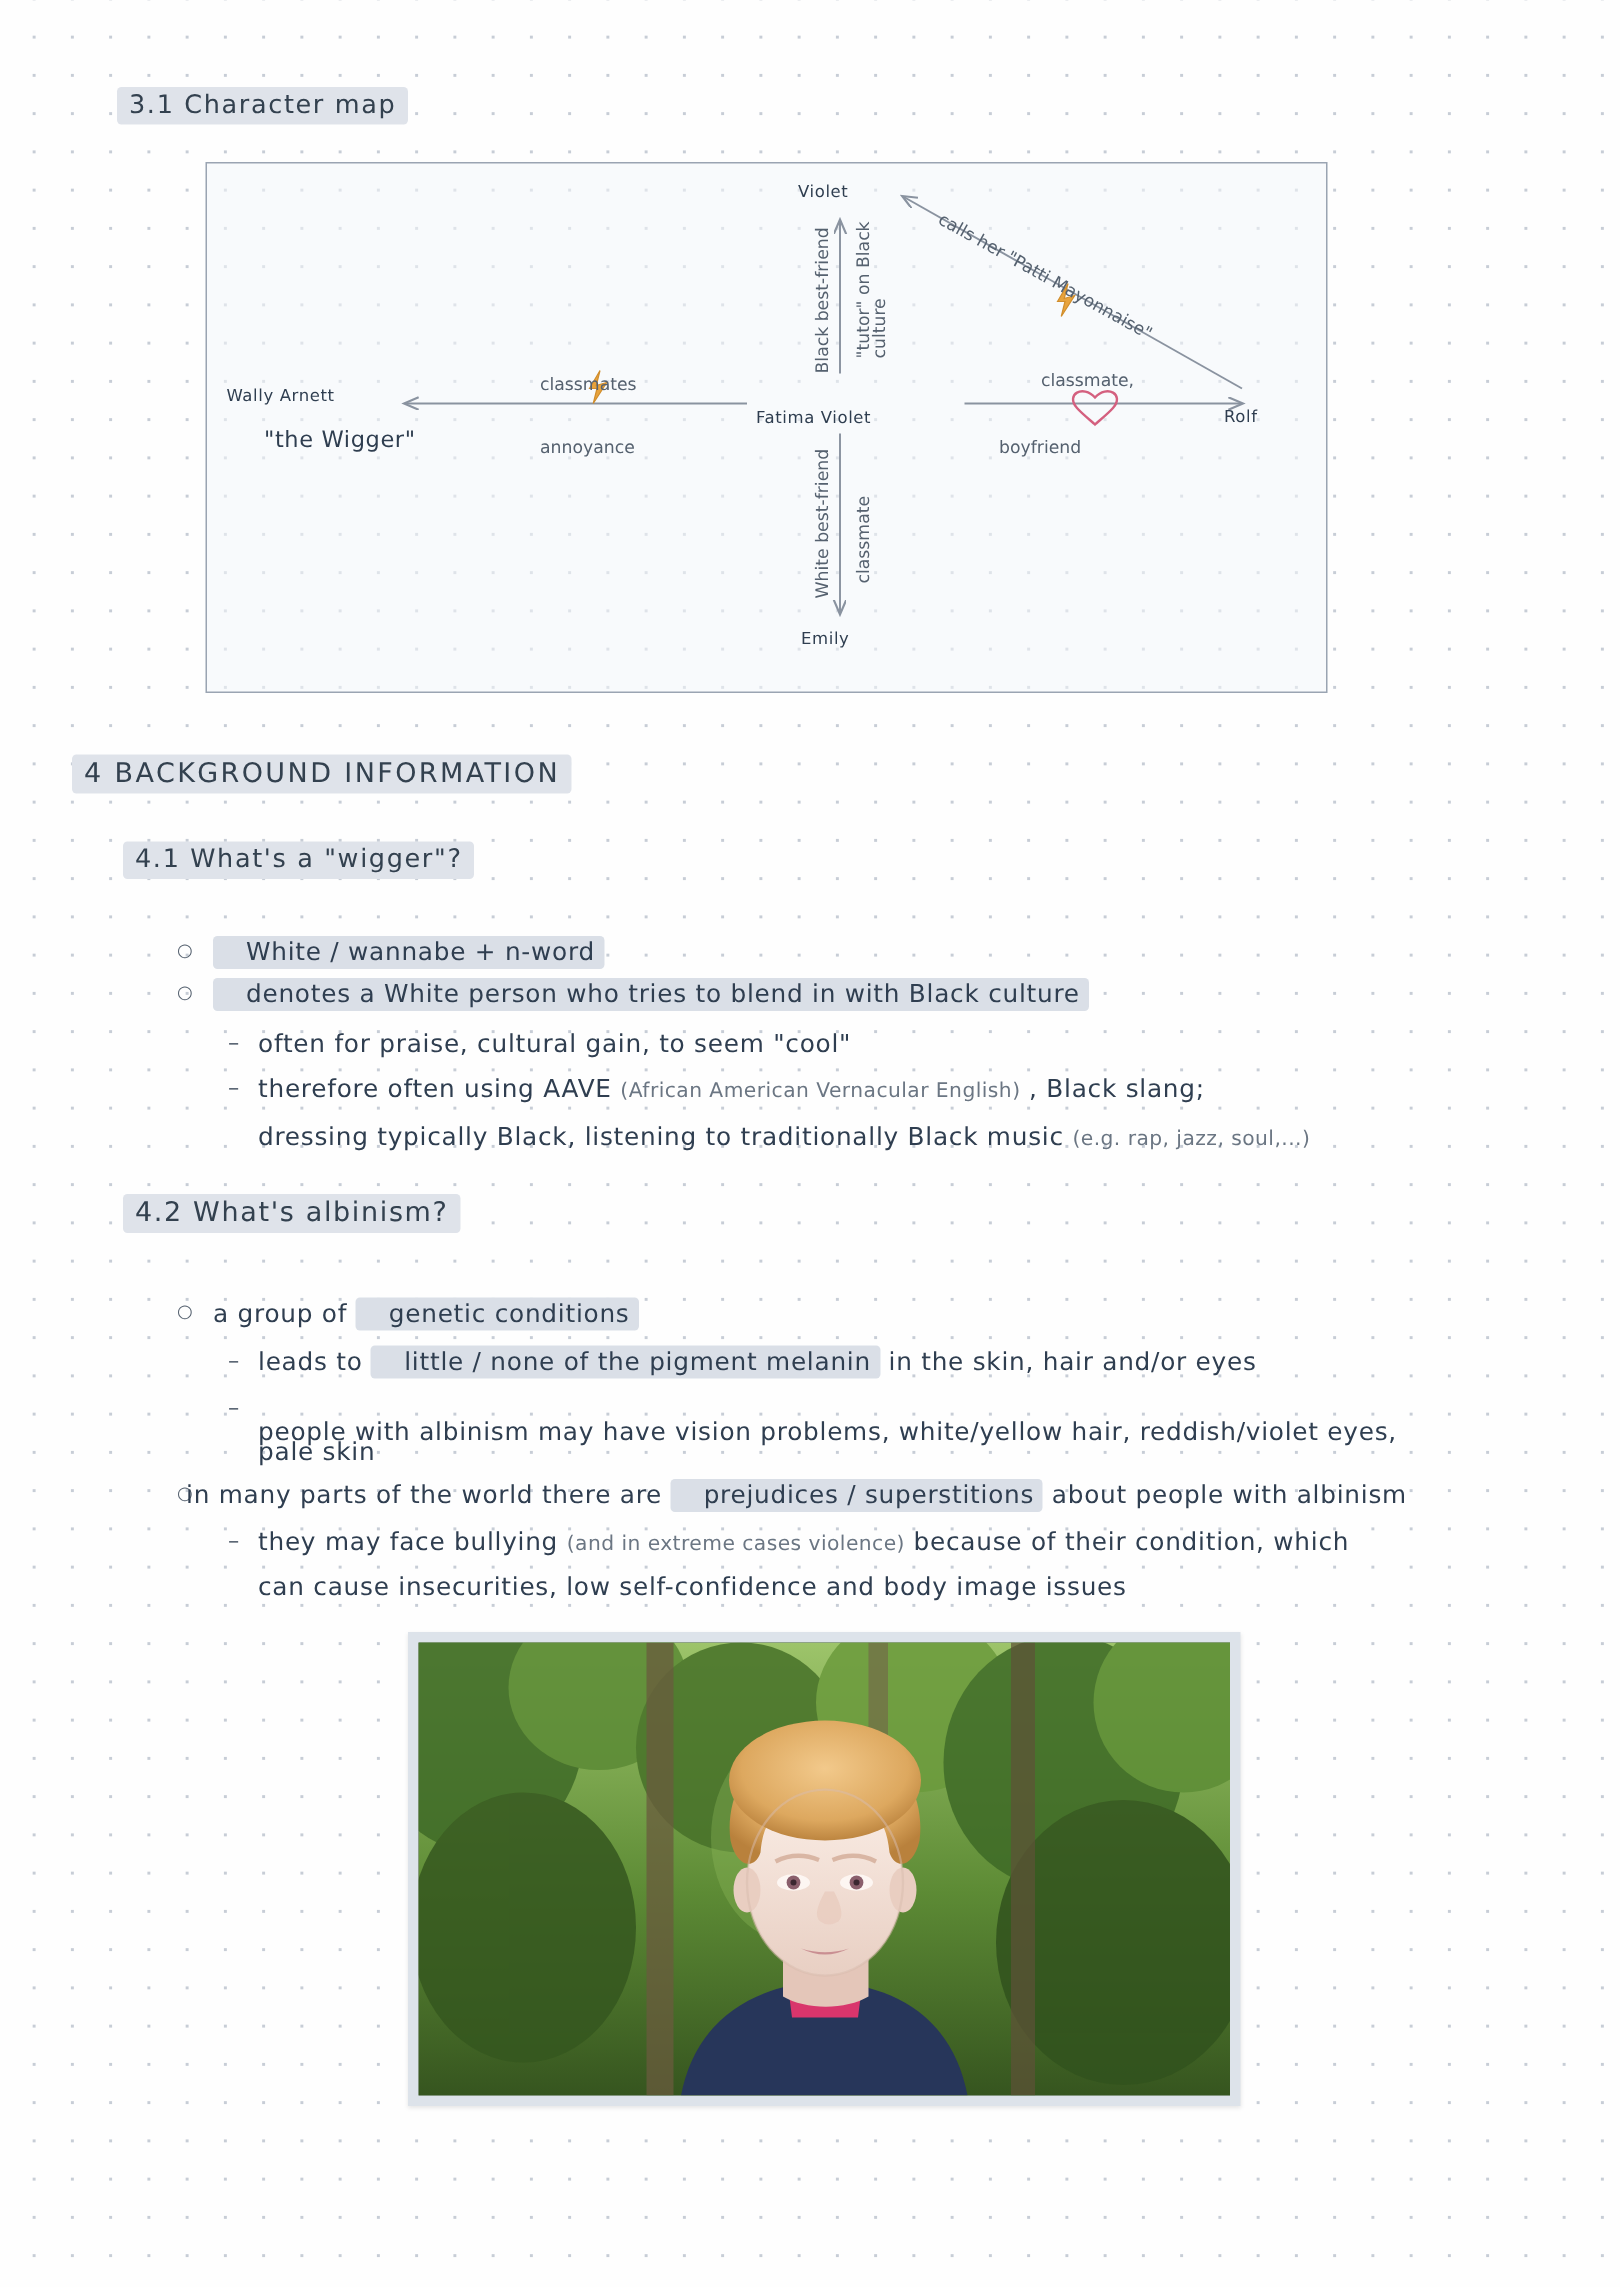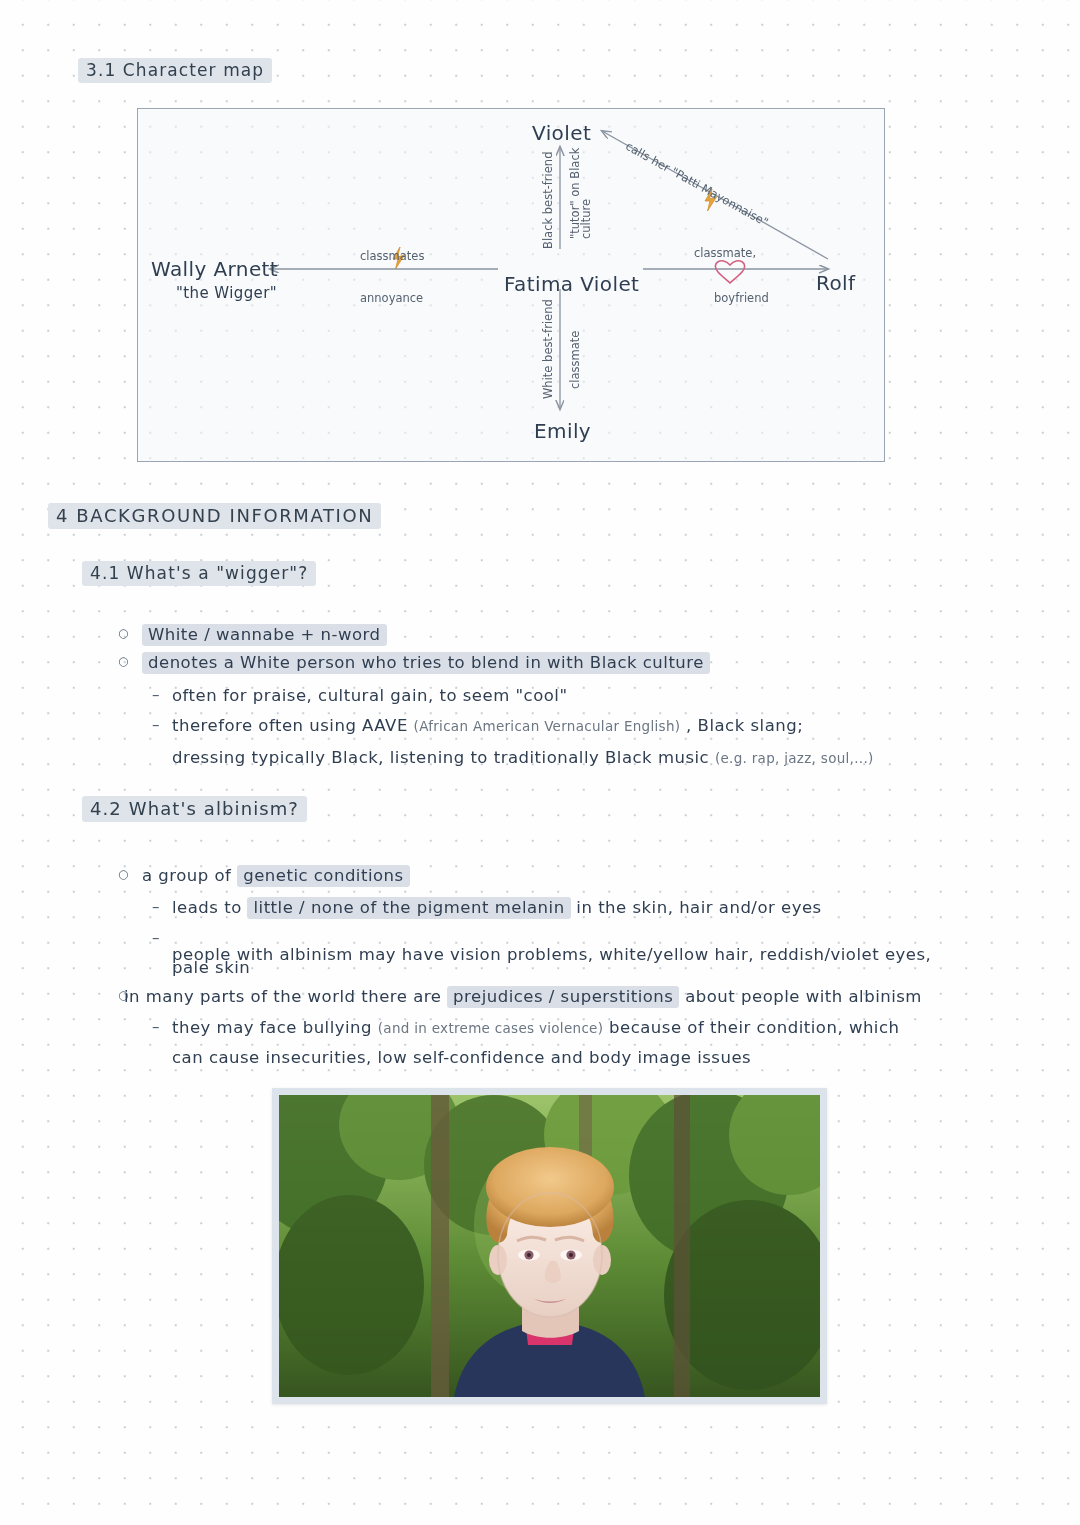--- a/index.html
+++ b/index.html
@@ -55,21 +55,21 @@
     position: absolute;
     left: 137px;
     top: 108px;
     width: 746px;
     height: 352px;
     border: 1px solid #9aa4b2;
     background: rgba(243,246,250,0.55);
   }
   #charmap .node {
     position: absolute;
-    font-size: 20px;
+    font-size: 11px;
     color: #2f3e50;
     white-space: nowrap;
   }
   #charmap .lbl {
     position: absolute;
     font-size: 11.5px;
     color: #55616f;
     white-space: nowrap;
   }
   #charmap .lbl.rot {
@@ -100,21 +100,21 @@
     font-size: 12px;
     color: #55616f;
   }
   .dash {
     position: absolute;
     font-size: 15px;
     color: #55616f;
   }
   .mark {
     background: #dadfe7;
-    padding: 1px 6px 2px 6px;
+    padding: 1px 6px 2px 22px;
     border-radius: 3px;
   }
 
   
   #photo-frame {
     position: absolute;
     left: 272px;
     top: 1088px;
     width: 555px;
     height: 316px;
@@ -174,21 +174,21 @@
     <div class="node ink" style="left:678px; top:162px;">Rolf</div>
 
     <div class="lbl rot" style="left:403px; top:140px; transform:rotate(-90deg);">Black best-friend</div>
     <div class="lbl rot" style="left:432px; top:130px; transform:rotate(-90deg); width:120px; white-space:normal; line-height:11px;">"tutor" on Black culture</div>
     <div class="lbl rot" style="left:403px; top:290px; transform:rotate(-90deg);">White best-friend</div>
     <div class="lbl rot" style="left:430px; top:280px; transform:rotate(-90deg);">classmate</div>
 
     <div class="lbl" style="left:222px; top:140px;">classmates</div>
     <div class="lbl" style="left:222px; top:182px;">annoyance</div>
     <div class="lbl" style="left:556px; top:137px;">classmate,</div>
-    <div class="lbl" style="left:576px; top:182px;text-align:right;">boyfriend</div>
+    <div class="lbl" style="left:528px; top:182px;text-align:right;">boyfriend</div>
 
     <div class="lbl" style="left:492px; top:30px; transform:rotate(29deg); transform-origin:0 0;">calls her "Patti Mayonnaise"</div>
   </div>
 
   <div class="heading ink" id="h-4">
     <span class="hl">4  BACKGROUND INFORMATION</span>
   </div>
 
   <div class="heading ink" id="h-4-1">
     <span class="hl">4.1 What's a "wigger"?</span>

